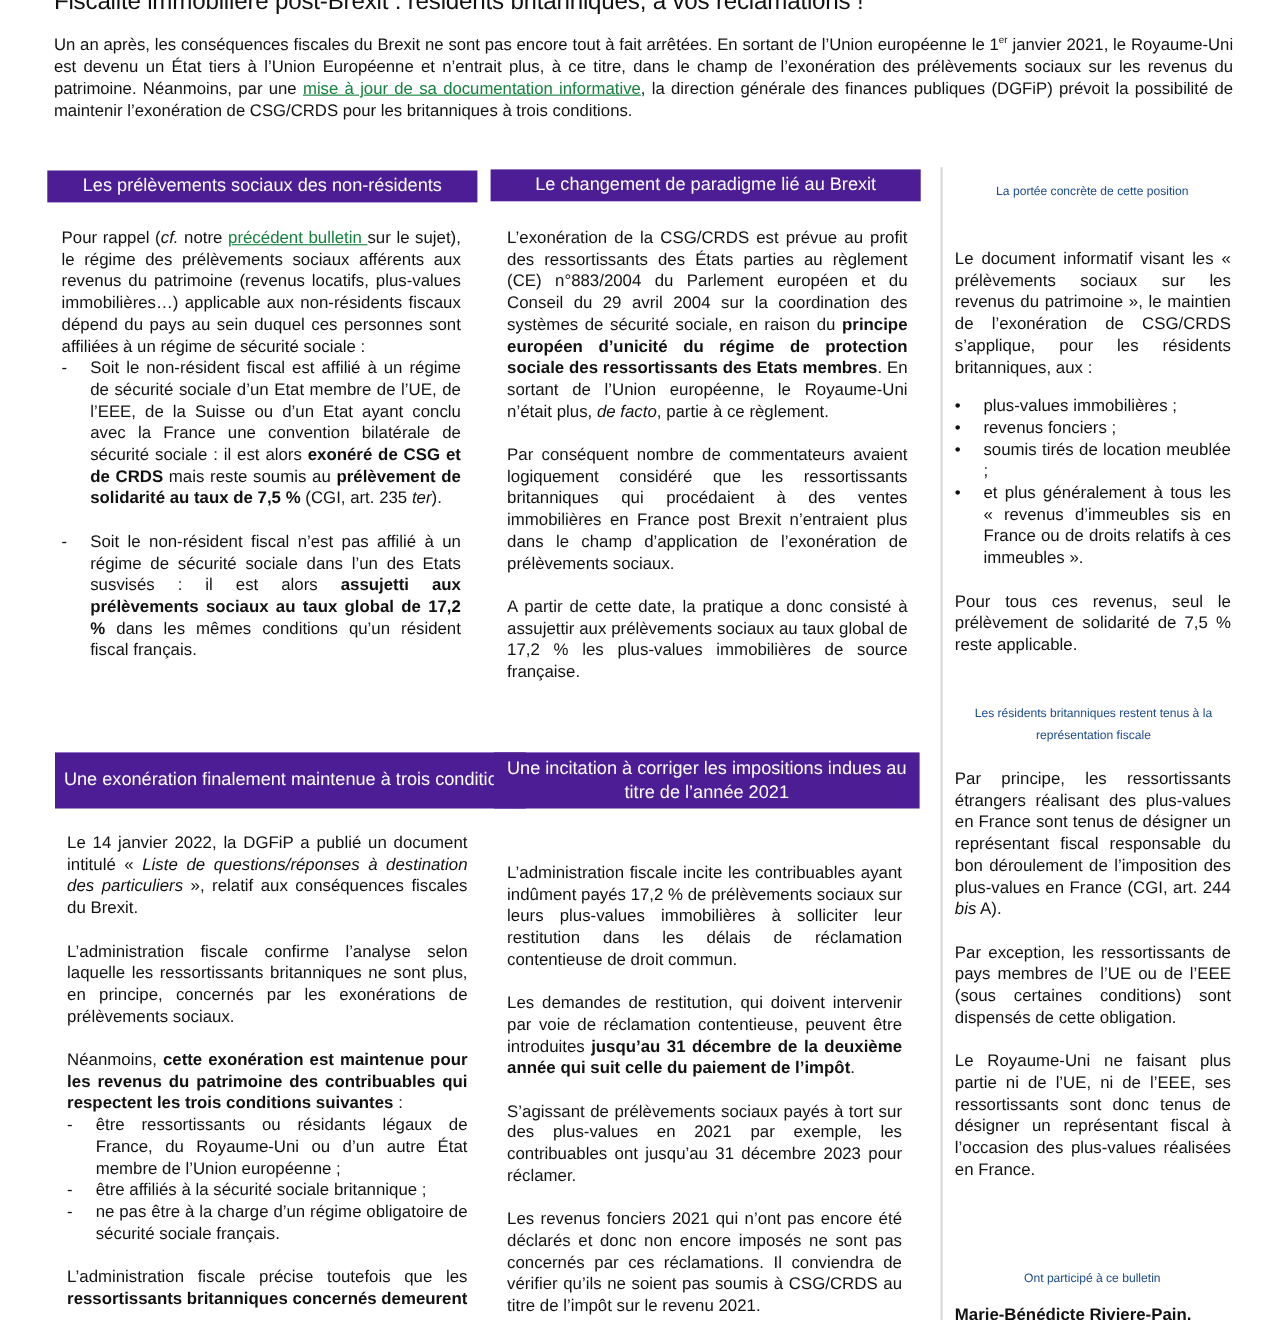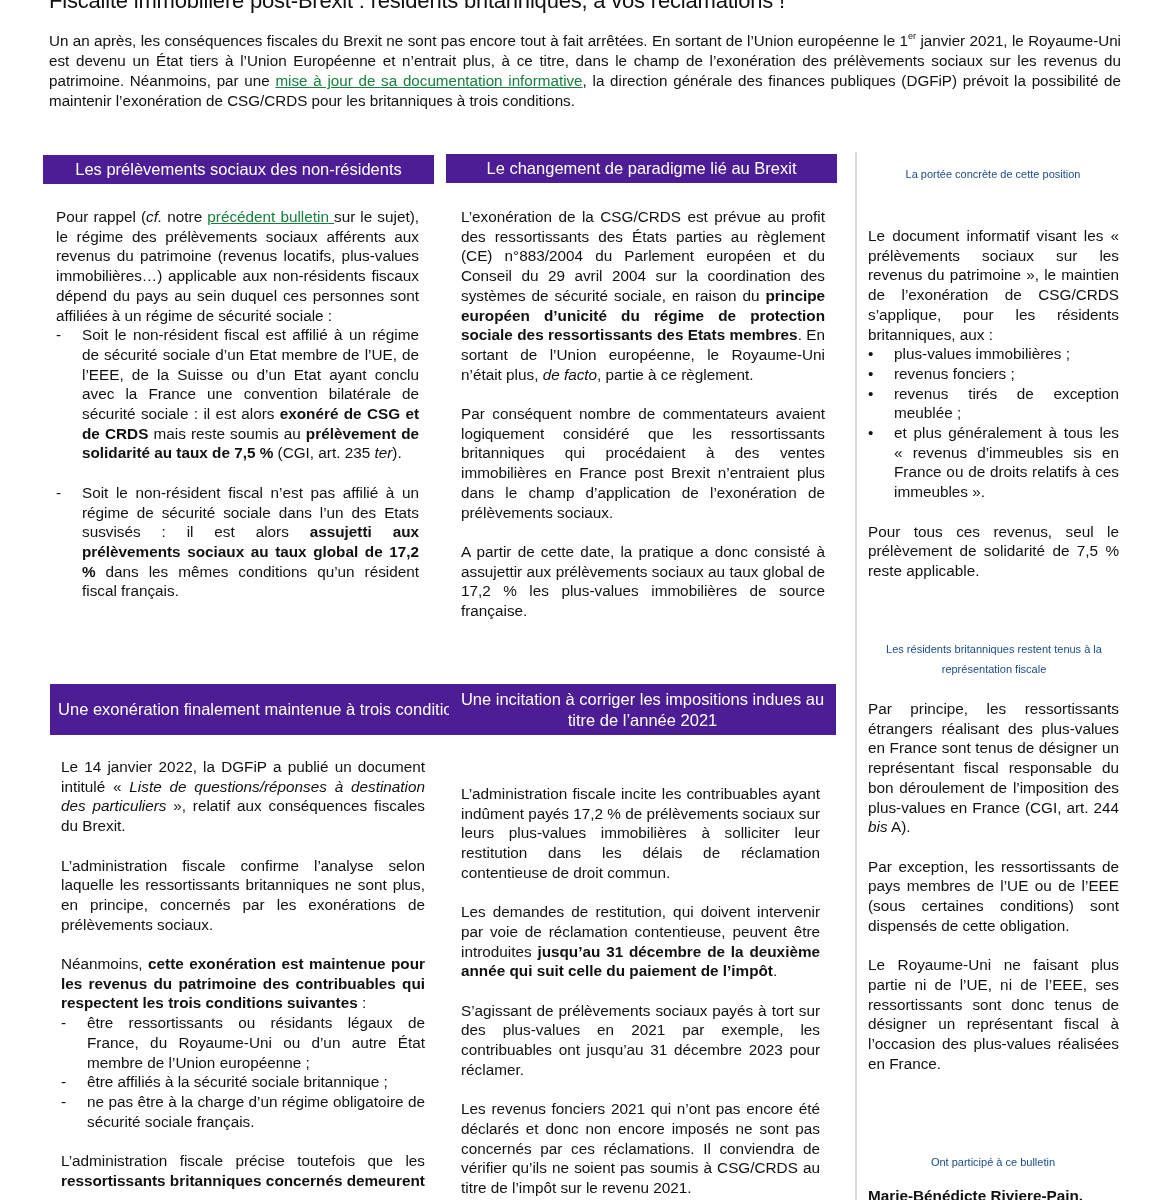--- a/index.html
+++ b/index.html
@@ -105,25 +105,25 @@
     <span>Les demandes de restitution, qui doivent intervenir par voie de réclamation contentieuse, peuvent être introduites </span><b>jusqu’au 31 décembre de la deuxième année qui suit celle du paiement de l’impôt</b><span>.</span>
   </p>
   <p>S’agissant de prélèvements sociaux payés à tort sur des plus-values en 2021 par exemple, les contribuables ont jusqu’au 31 décembre 2023 pour réclamer.</p>
   <p>Les revenus fonciers 2021 qui n’ont pas encore été déclarés et donc non encore imposés ne sont pas concernés par ces réclamations. Il conviendra de vérifier qu’ils ne soient pas soumis à CSG/CRDS au titre de l’impôt sur le revenu 2021.</p>
 </div>
 
 <div class="divider"></div>
 
 <div class="side-h" style="left:880px; top:165px; width:226px;">La portée concrète de cette position</div>
 <div class="side-body" style="left:868px; top:226px; width:251px;">
-  <p style="margin-bottom:0;">Le document informatif visant les « prélèvements sociaux sur les revenus du patrimoine », le maintien de l’exonération de CSG/CRDS s’applique, pour les résidents britanniques, aux :</p>
+  <p style="margin-bottom:16px;">Le document informatif visant les « prélèvements sociaux sur les revenus du patrimoine », le maintien de l’exonération de CSG/CRDS s’applique, pour les résidents britanniques, aux :</p>
   <ul style="margin-bottom:19.7px;">
     <li>plus-values immobilières ;</li>
     <li>revenus fonciers ;</li>
-    <li>revenus tirés de exception meublée ;</li>
+    <li>soumis tirés de location meublée ;</li>
     <li>et plus généralement à tous les « revenus d’immeubles sis en France ou de droits relatifs à ces immeubles ».</li>
   </ul>
   <p>Pour tous ces revenus, seul le prélèvement de solidarité de 7,5 % reste applicable.</p>
 </div>
 
 <div class="side-h" style="left:866px; top:640px; width:256px;">Les résidents britanniques restent tenus à la représentation fiscale</div>
 <div class="side-body" style="left:868px; top:699px; width:251px;">
   <p>
     <span>Par principe, les ressortissants étrangers réalisant des plus-values en France sont tenus de désigner un représentant fiscal responsable du bon déroulement de l’imposition des plus-values en France (CGI, art. 244 </span><i>bis</i><span> A).</span>
   </p>

